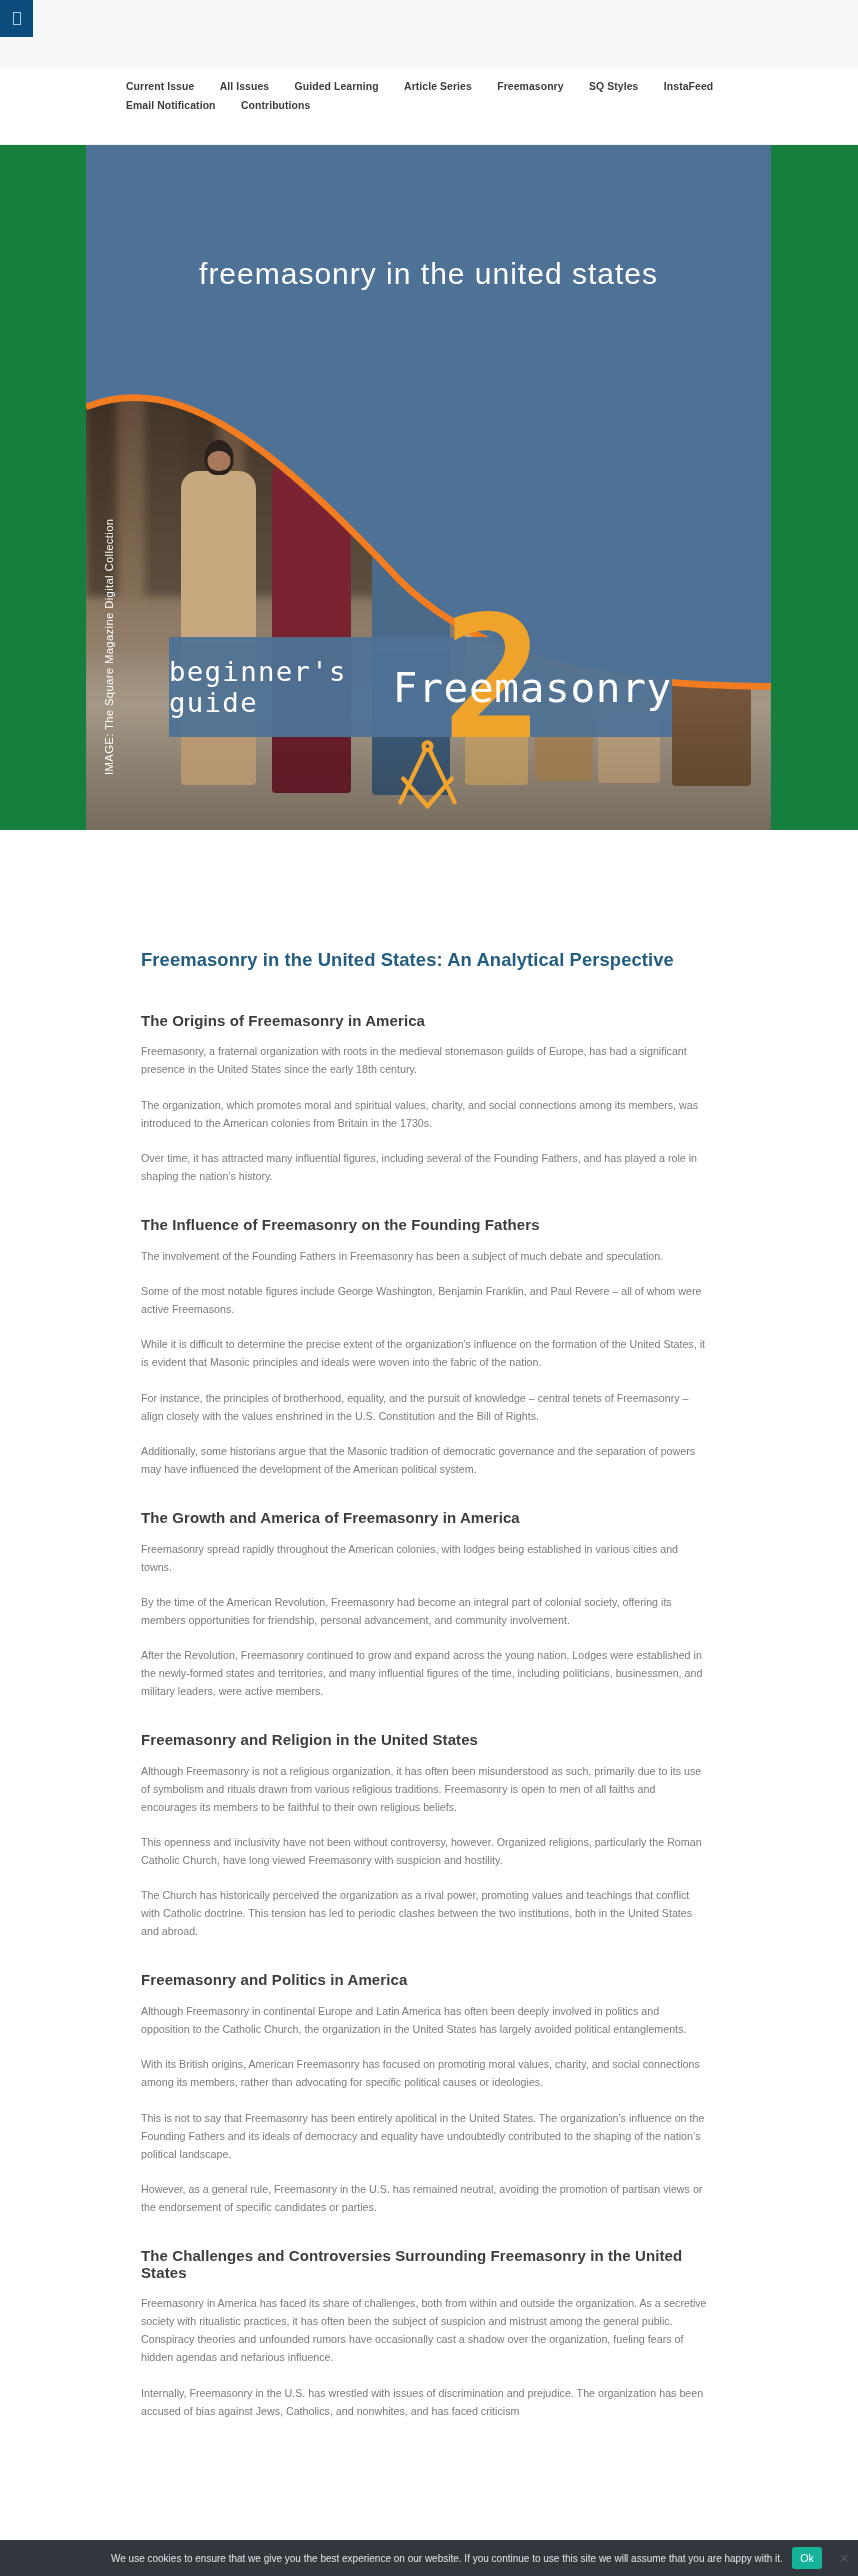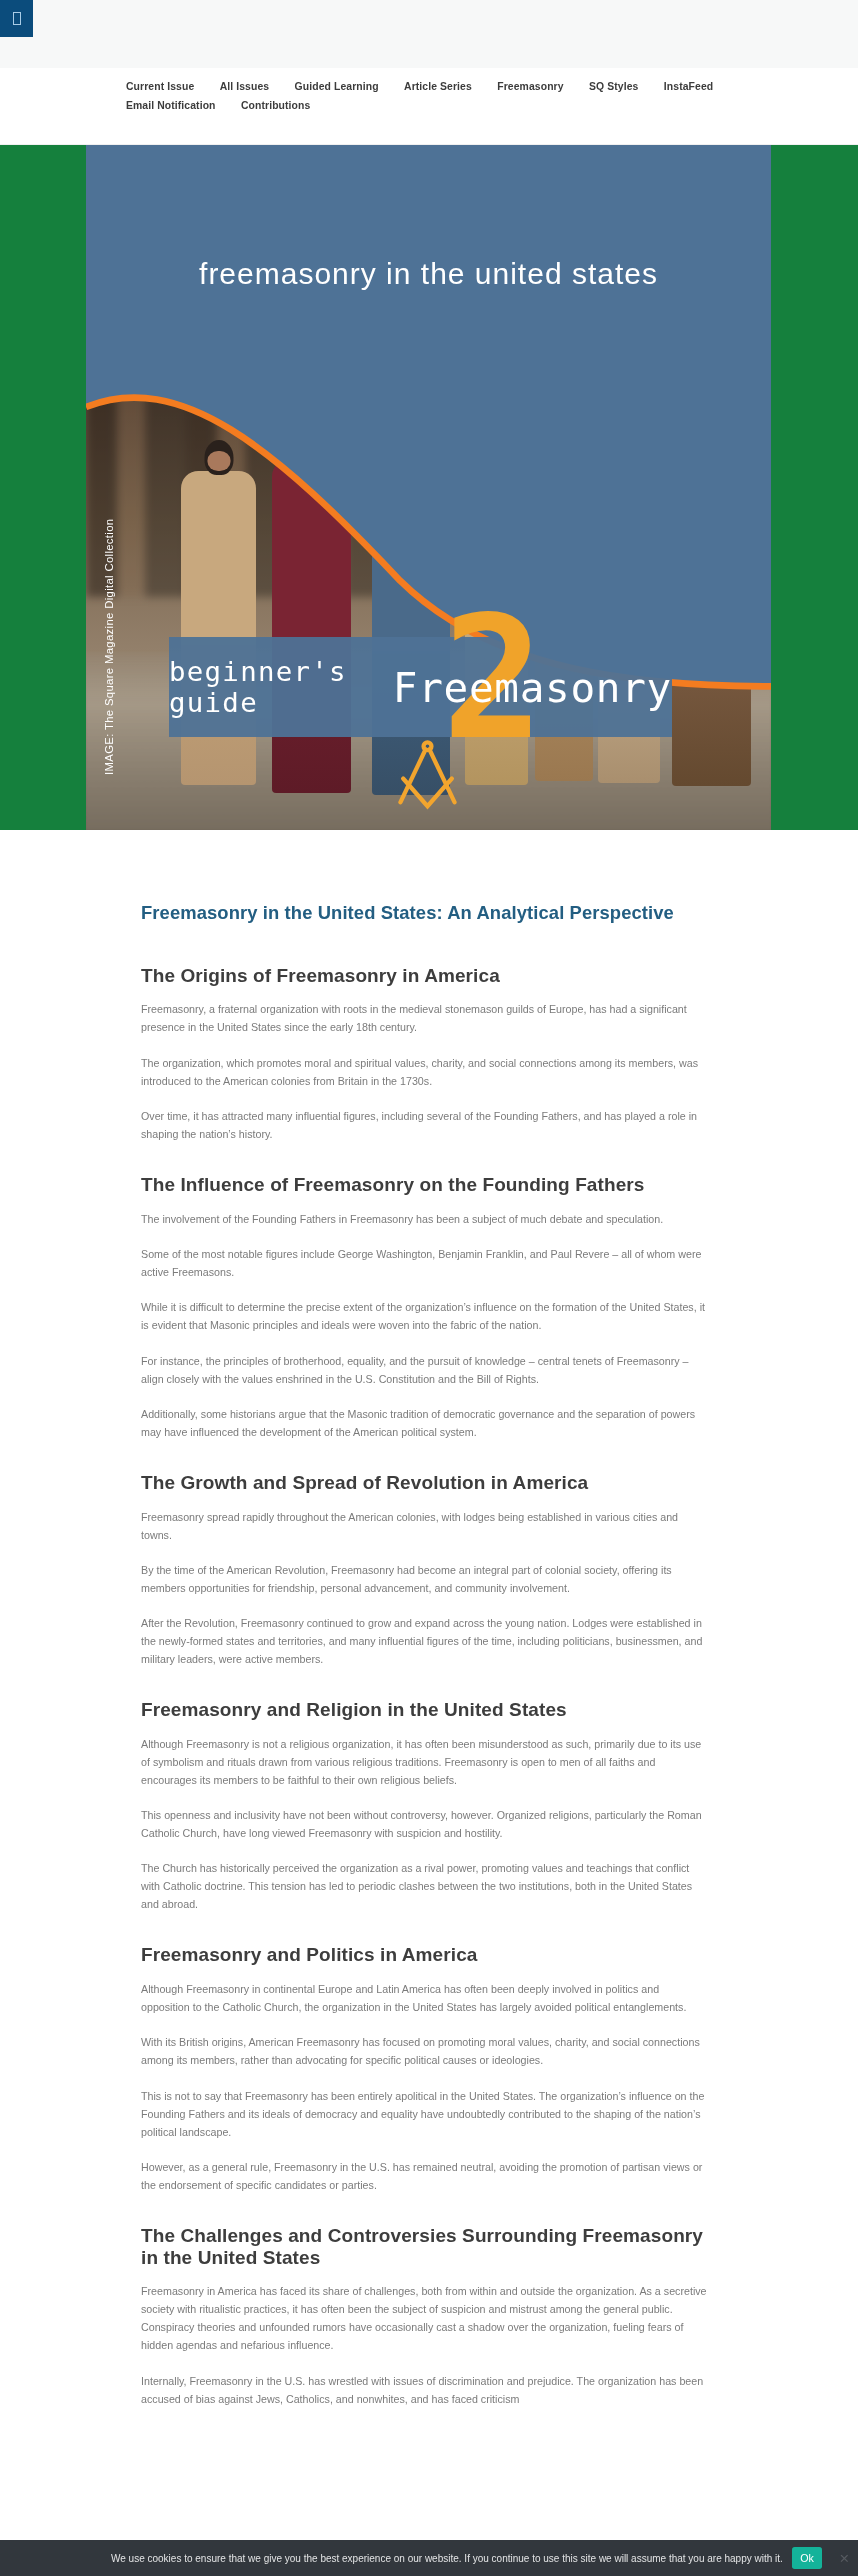--- a/index.html
+++ b/index.html
@@ -62,24 +62,24 @@
   .overlay-box { position:absolute; left:83px; top:492px; width:503px; height:100px;
     background:rgba(78,114,150,.95); z-index:2; }
   .overlay-text { position:absolute; left:83px; top:492px; width:503px; height:100px; z-index:4;
     display:flex; flex-direction:row; justify-content:center; align-items:center;
     font-family:"DejaVu Sans Mono", monospace; color:#ffffff; }
   .overlay-line1 { font-size:27.4px; letter-spacing:1.3px; }
   .overlay-line2 { font-size:41px; letter-spacing:0.7px; margin-top:1.3px; }
   .sc-icon { position:absolute; left:302px; top:594px; z-index:4; }
   
   .main { position:absolute; left:0; top:831px; width:859px; height:1745px; background:#ffffff;
-    padding:60px 0 0 141px; }
+    padding:107px 0 0 141px; }
   .article { width:567px; }
   .article h1 { color:#235e82; font-size:18.4px; font-weight:700; line-height:43px; letter-spacing:0.1px; margin-bottom:9.4px; }
-  .article h2 { color:#3d3d3d; font-size:19px; font-weight:700; letter-spacing:0.1px; margin:31px 0 13.4px; }
+  .article h2 { color:#3d3d3d; font-size:15px; font-weight:700; letter-spacing:0.1px; margin:31px 0 13.4px; }
   .article p { color:#7b7b7b; font-size:10.7px; line-height:18px; margin-bottom:17.4px; }
   
   .cookie-bar { position:absolute; left:0; top:2540px; width:859px; height:36px; background:#32373d;
     display:flex; align-items:center; z-index:9; }
   .cookie-msg { color:#e3e4e5; font-size:10px; margin-left:111px; }
   .cookie-ok { margin-left:9.4px; background:#14b39a; color:#ffffff; border:none; border-radius:2.7px;
     font-size:10.7px; font-family:"Liberation Sans", sans-serif; padding:5.3px 8px; cursor:pointer; }
   .cookie-x { position:absolute; right:9.4px; top:50%; transform:translateY(-50%);
     color:#575b61; font-size:12.7px; cursor:pointer; }
 </style>
@@ -153,21 +153,21 @@
         <h2>The Origins of Freemasonry in America</h2>
         <p>Freemasonry, a fraternal organization with roots in the medieval stonemason guilds of Europe, has had a significant presence in the United States since the early 18th century.</p>
         <p>The organization, which promotes moral and spiritual values, charity, and social connections among its members, was introduced to the American colonies from Britain in the 1730s.</p>
         <p>Over time, it has attracted many influential figures, including several of the Founding Fathers, and has played a role in shaping the nation’s history.</p>
         <h2>The Influence of Freemasonry on the Founding Fathers</h2>
         <p>The involvement of the Founding Fathers in Freemasonry has been a subject of much debate and speculation.</p>
         <p>Some of the most notable figures include George Washington, Benjamin Franklin, and Paul Revere – all of whom were active Freemasons.</p>
         <p>While it is difficult to determine the precise extent of the organization’s influence on the formation of the United States, it is evident that Masonic principles and ideals were woven into the fabric of the nation.</p>
         <p>For instance, the principles of brotherhood, equality, and the pursuit of knowledge – central tenets of Freemasonry – align closely with the values enshrined in the U.S. Constitution and the Bill of Rights.</p>
         <p>Additionally, some historians argue that the Masonic tradition of democratic governance and the separation of powers may have influenced the development of the American political system.</p>
-        <h2>The Growth and Spread of Revolution in America</h2>
+        <h2>The Growth and America of Freemasonry in America</h2>
         <p>Freemasonry spread rapidly throughout the American colonies, with lodges being established in various cities and towns.</p>
         <p>By the time of the American Revolution, Freemasonry had become an integral part of colonial society, offering its members opportunities for friendship, personal advancement, and community involvement.</p>
         <p>After the Revolution, Freemasonry continued to grow and expand across the young nation. Lodges were established in the newly-formed states and territories, and many influential figures of the time, including politicians, businessmen, and military leaders, were active members.</p>
         <h2>Freemasonry and Religion in the United States</h2>
         <p>Although Freemasonry is not a religious organization, it has often been misunderstood as such, primarily due to its use of symbolism and rituals drawn from various religious traditions. Freemasonry is open to men of all faiths and encourages its members to be faithful to their own religious beliefs.</p>
         <p>This openness and inclusivity have not been without controversy, however. Organized religions, particularly the Roman Catholic Church, have long viewed Freemasonry with suspicion and hostility.</p>
         <p>The Church has historically perceived the organization as a rival power, promoting values and teachings that conflict with Catholic doctrine. This tension has led to periodic clashes between the two institutions, both in the United States and abroad.</p>
         <h2>Freemasonry and Politics in America</h2>
         <p>Although Freemasonry in continental Europe and Latin America has often been deeply involved in politics and opposition to the Catholic Church, the organization in the United States has largely avoided political entanglements.</p>
         <p>With its British origins, American Freemasonry has focused on promoting moral values, charity, and social connections among its members, rather than advocating for specific political causes or ideologies.</p>

